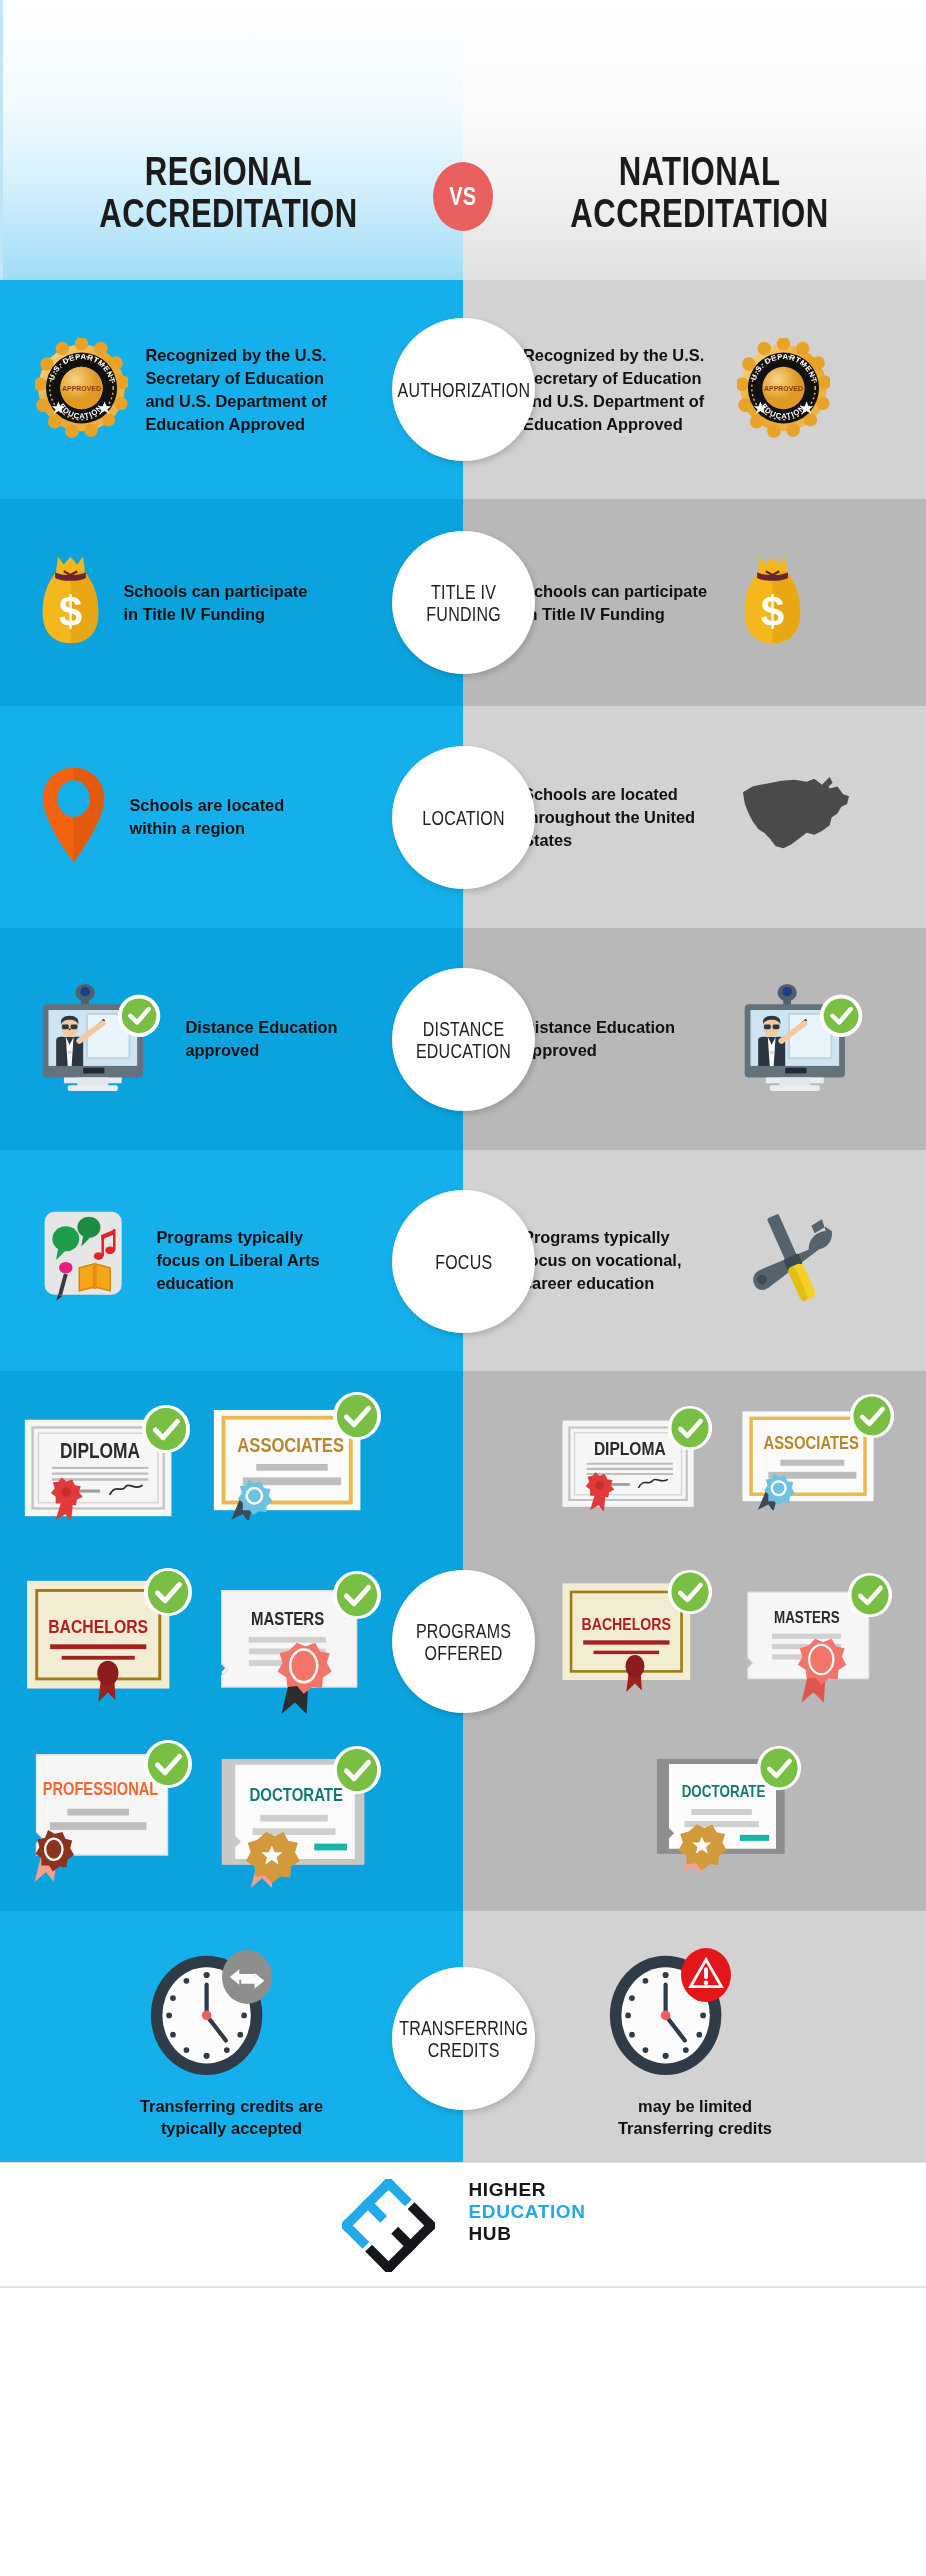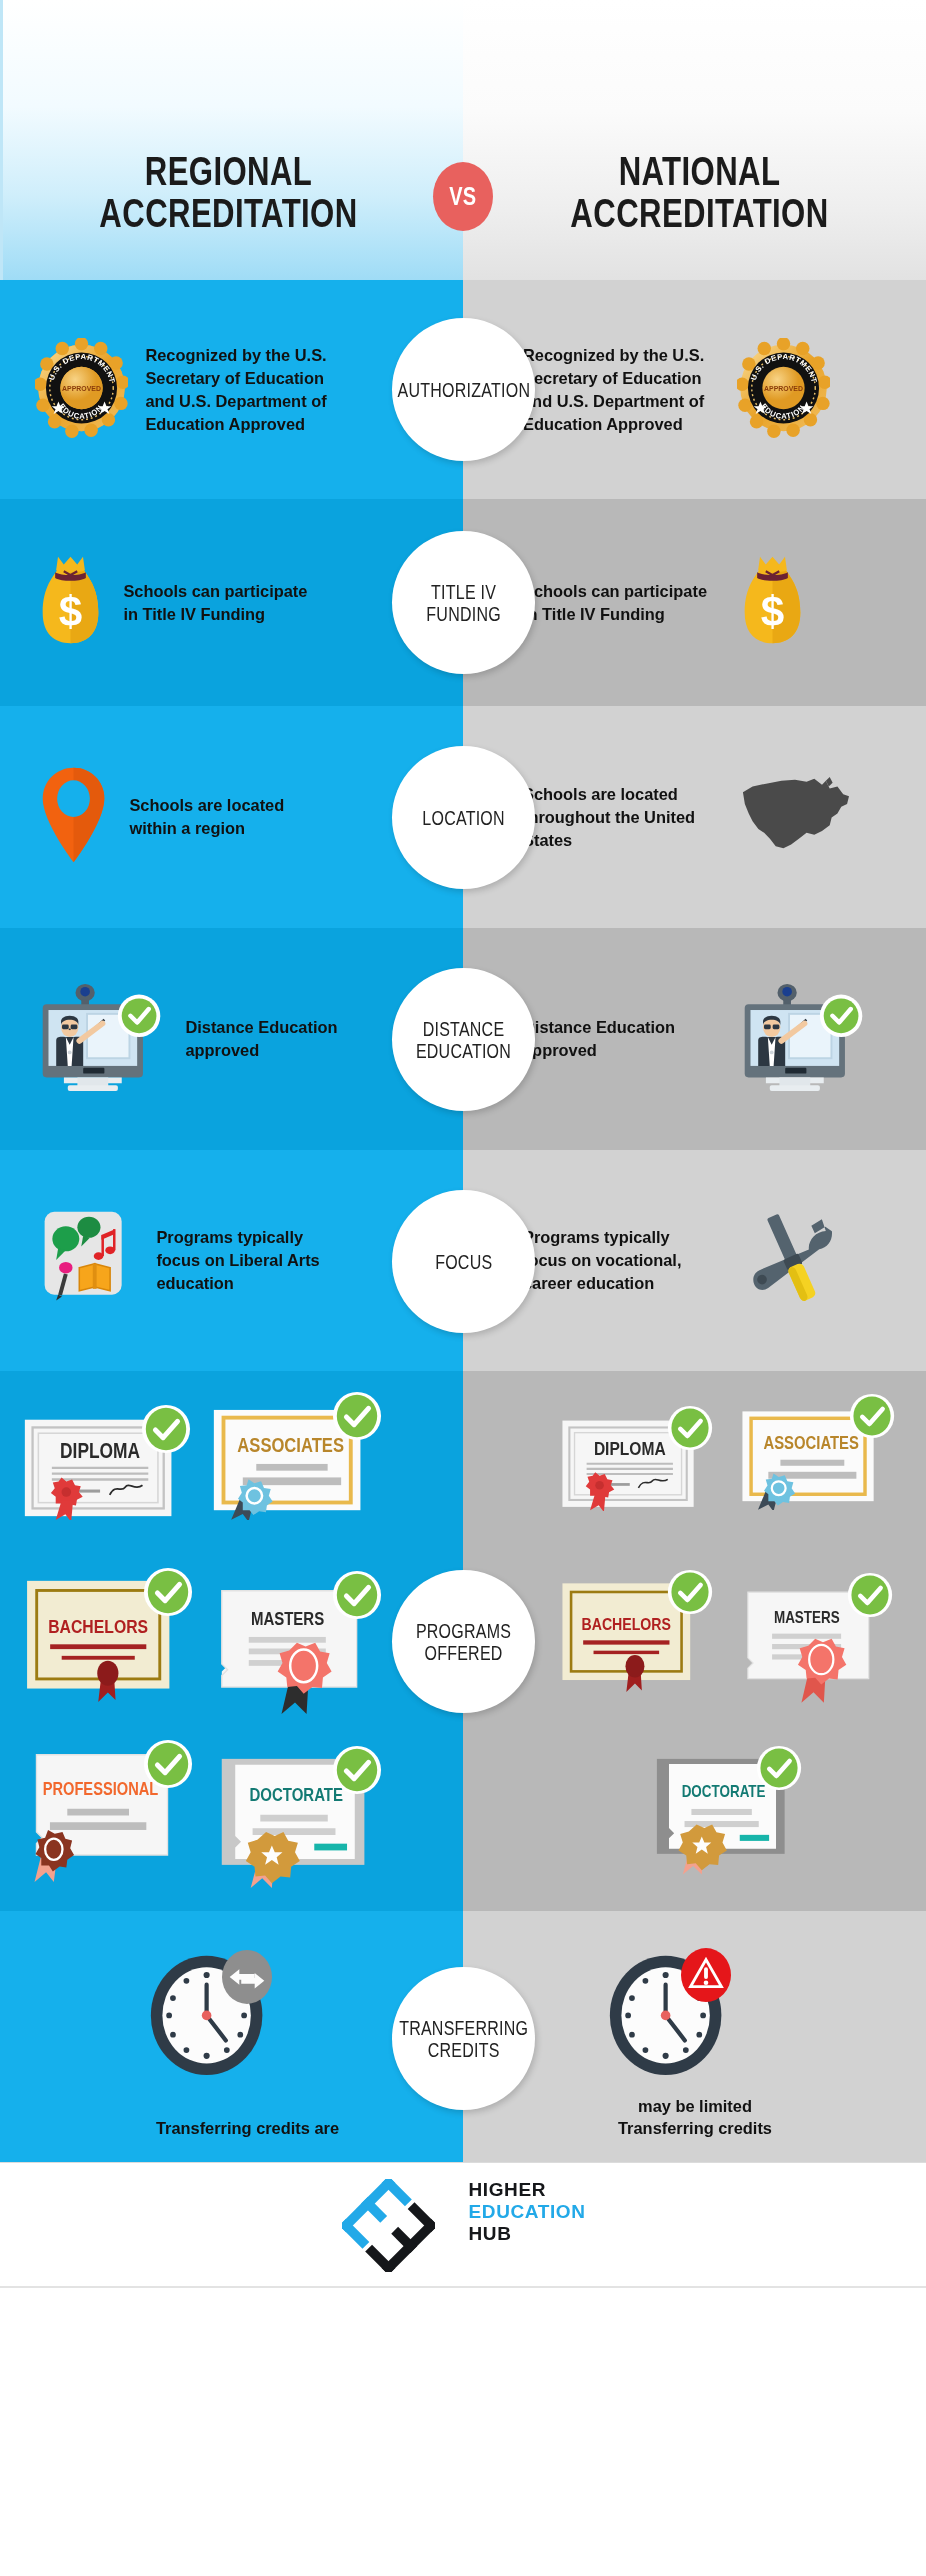--- a/index.html
+++ b/index.html
@@ -827,22 +827,23 @@
             <circle cx="41" cy="36" r="3"></circle>
         </g>
         <line x1="62" y1="72" x2="62" y2="40" stroke="#2f3b47" stroke-width="4.4" stroke-linecap="round"></line>
         <line x1="62" y1="72" x2="82" y2="98" stroke="#2f3b47" stroke-width="4.4" stroke-linecap="round"></line>
         <circle cx="62" cy="72" r="5" fill="#e8615e"></circle>
         <ellipse cx="104" cy="32" rx="26" ry="28" fill="#8e8e8e"></ellipse>
         <path d="M96,24 L86,32 L96,40 L96,35 L112,35 L112,29 L96,29 Z" fill="#fcfcfc"></path>
         <path d="M112,28 L122,36 L112,44 L112,39 L98,39 L98,33 L112,33 Z" fill="#fcfcfc"></path>
       </svg>
     </div>
-    <div class="clock-cap" style="left:16px;width:463px;">
+    <div class="clock-cap" style="left:0;width:463px;">
       <div>Transferring credits are</div>
+      <div>typically accepted</div>
     </div>
 
     <div class="center-pill" style="top:56px;">
       <div class="lbl">
         <div>TRANSFERRING</div>
         <div>CREDITS</div>
       </div>
     </div>
 
     <div style="position:absolute;left:606px;top:35px;">

